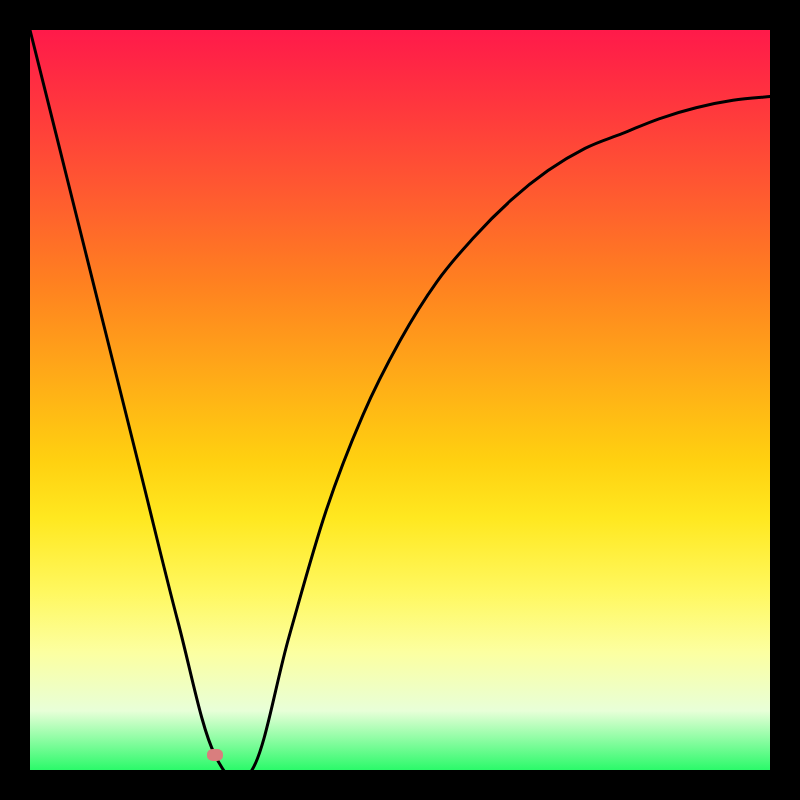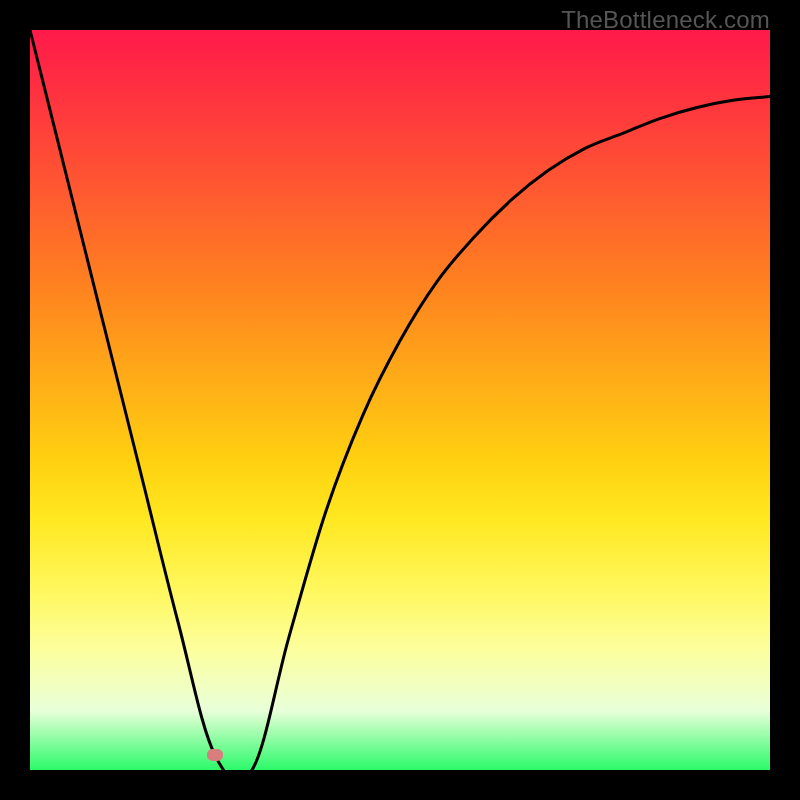--- a/index.html
+++ b/index.html
@@ -62,20 +62,19 @@
     height: 12px;
     border-radius: 6px / 5px;
     background: #d97e7e;
     transform: translate(-50%, -50%);
   }
 </style>
 </head>
 <body>
 
 <div class="frame">
-  <div class="watermark">TheBottleneck.com</div>
   <div class="plot-area">
     <svg class="curve" viewBox="0 0 740 740" preserveAspectRatio="none">
       <path id="curve-path" fill="none" stroke="#000" stroke-width="3" stroke-linecap="round" stroke-linejoin="round" d="M 0 0 C 6.7 26.6, 23.7 94.7, 37.0 148.0 C 50.3 201.3, 60.7 242.7, 74.0 296.0 C 87.3 349.3, 97.7 390.7, 111.0 444.0 C 124.3 497.3, 134.7 541.4, 148.0 592.0 C 161.3 642.6, 171.7 698.6, 185.0 725.2 C 198.3 751.8, 208.7 761.3, 222.0 740.0 C 235.3 718.7, 245.7 653.4, 259.0 606.8 C 272.3 560.2, 282.7 521.0, 296.0 481.0 C 309.3 441.0, 319.7 415.4, 333.0 384.8 C 346.3 354.2, 356.7 334.8, 370.0 310.8 C 383.3 286.8, 393.7 270.2, 407.0 251.6 C 420.3 233.0, 430.7 221.9, 444.0 207.2 C 457.3 192.5, 467.7 182.2, 481.0 170.2 C 494.3 158.2, 504.7 149.9, 518.0 140.6 C 531.3 131.3, 541.7 125.1, 555.0 118.4 C 568.3 111.7, 578.7 108.9, 592.0 103.6 C 605.3 98.3, 615.7 93.5, 629.0 88.8 C 642.3 84.1, 652.7 81.0, 666.0 77.7 C 679.3 74.4, 689.7 72.3, 703.0 70.3 C 716.3 68.3, 733.3 67.3, 740.0 66.6"></path>
     </svg>
     <div id="marker-dot" class="marker" style="left: 185px; top: 725.2px; background: rgb(217, 126, 126);"></div>
   </div>
 </div>
 
 </body></html>

